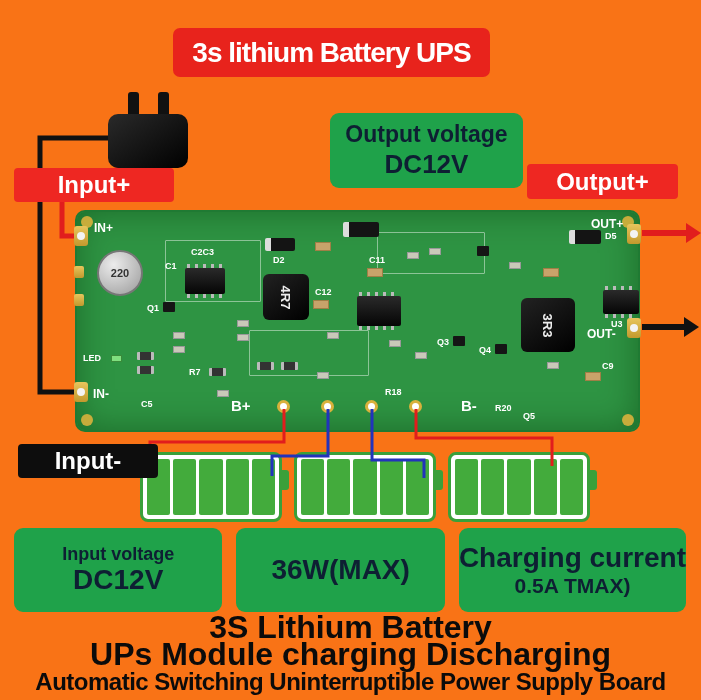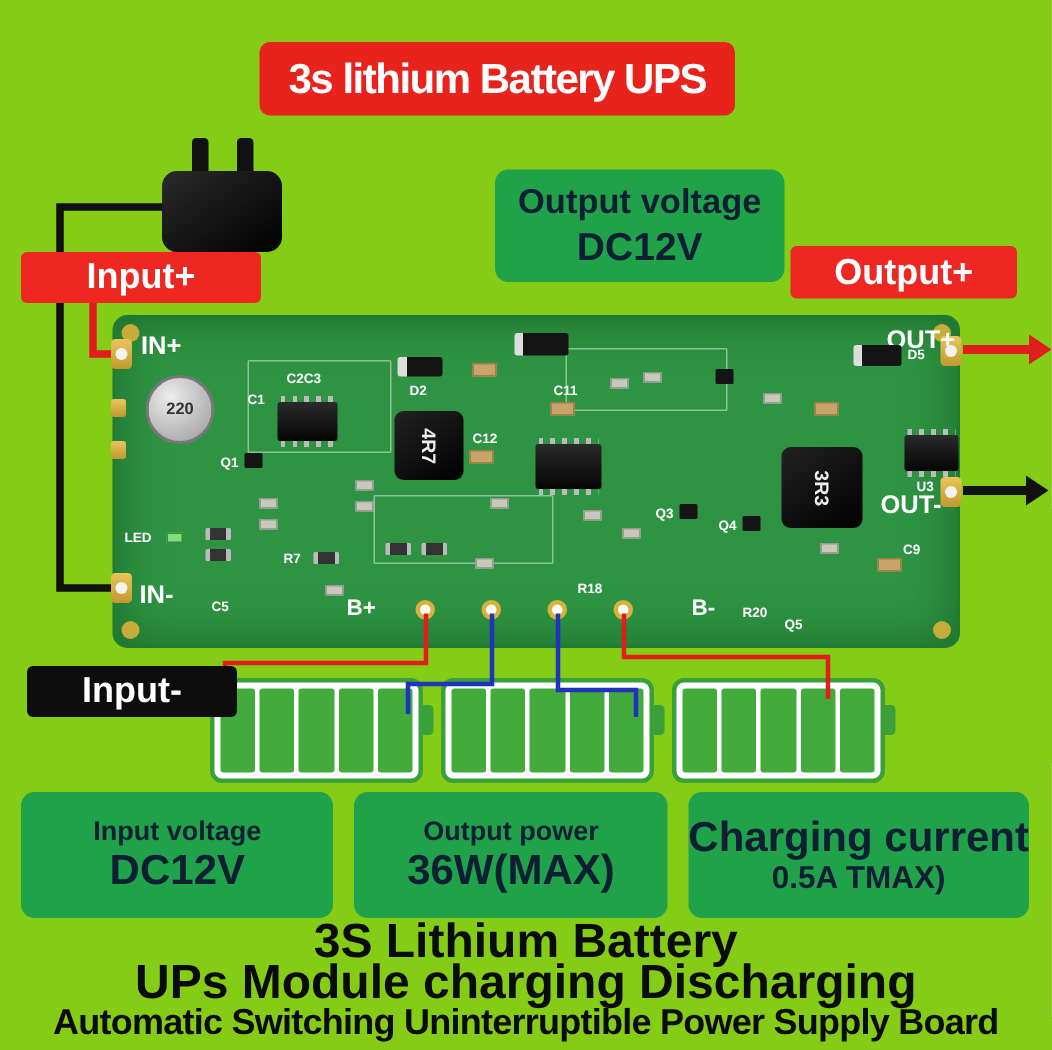--- a/index.html
+++ b/index.html
@@ -1,16 +1,16 @@
 <!DOCTYPE html>
 <html><head>
 <meta charset="utf-8">
 <style>
   body{margin:0;background:#ddd}
-  .stage{position:relative;width:701px;height:700px;background:#84cc16;
+  .stage{position:relative;width:701px;height:700px;background:#f97316;
          font-family:"Liberation Sans",sans-serif;overflow:hidden}
 
   
   .banner{position:absolute;left:173px;top:28px;width:317px;height:49px;
           background:#e8231c;border-radius:7px;color:#fff;font-weight:bold;
           font-size:28px;letter-spacing:-1px;display:flex;align-items:center;
           justify-content:center;z-index:5;white-space:nowrap}
   .badge{position:absolute;background:#1fa24a;border-radius:9px;color:#0e1f33;
          font-weight:bold;text-align:center;z-index:5;
          display:flex;flex-direction:column;justify-content:center}
@@ -39,21 +39,21 @@
   
   svg.wires{position:absolute;left:0;top:0;pointer-events:none}
   .wires-back{z-index:1}.wires-front{z-index:4}
 
   
   .pcb{position:absolute;left:75px;top:210px;width:565px;height:222px;
        background:#2e9443;border:2px solid #1f7a33;border-radius:10px;
        box-shadow:inset 0 0 34px rgba(0,45,0,.4);z-index:2;box-sizing:border-box}
   .pcb *{position:absolute;box-sizing:border-box}
   .silk{color:#fff;font-size:9px;font-weight:bold;line-height:1;white-space:nowrap}
-  .silk.lg{font-size:17px}
+  .silk.lg{font-size:12px}
   .silk.xl{font-size:15px}
   .silkbox{border:1px solid rgba(255,255,255,.45);border-radius:1px}
   .pad{width:14px;height:20px;background:linear-gradient(#e8c55c,#c2992d);border-radius:3px}
   .pad::after{content:"";position:absolute;left:3px;top:6px;width:8px;height:8px;
               background:#f3f3f3;border-radius:50%}
   .pad-sm{width:10px;height:12px;background:linear-gradient(#e8c55c,#c2992d);border-radius:2px}
   .corner{width:12px;height:12px;border-radius:50%;background:#d9b13c;opacity:.9}
   .hole{width:13px;height:13px;border-radius:50%;background:#fff;border:3px solid #d9b13c}
   .ecap{width:46px;height:46px;border-radius:50%;border:2px solid #777;
         background:radial-gradient(circle at 35% 30%,#ececec,#9a9a9a);
@@ -254,21 +254,20 @@
     <path d="M284,409 V442 H150 V466" fill="none" stroke="#e11d1d" stroke-width="3"></path>
     <path d="M416,409 V438 H552 V466" fill="none" stroke="#e11d1d" stroke-width="3"></path>
   </svg>
 
   <div class="boxes">
     <div class="ibox">
       <span class="l1">Input voltage</span>
       <span class="l2">DC12V</span>
     </div>
     <div class="ibox">
-      <span class="l1">Output power</span>
       <span class="l2">36W(MAX)</span>
     </div>
     <div class="ibox small">
       <span class="l1">Charging current</span>
       <span class="l2">0.5A TMAX)</span>
     </div>
   </div>
 
   <div class="footer">
     <div class="f1">3S Lithium Battery</div>

